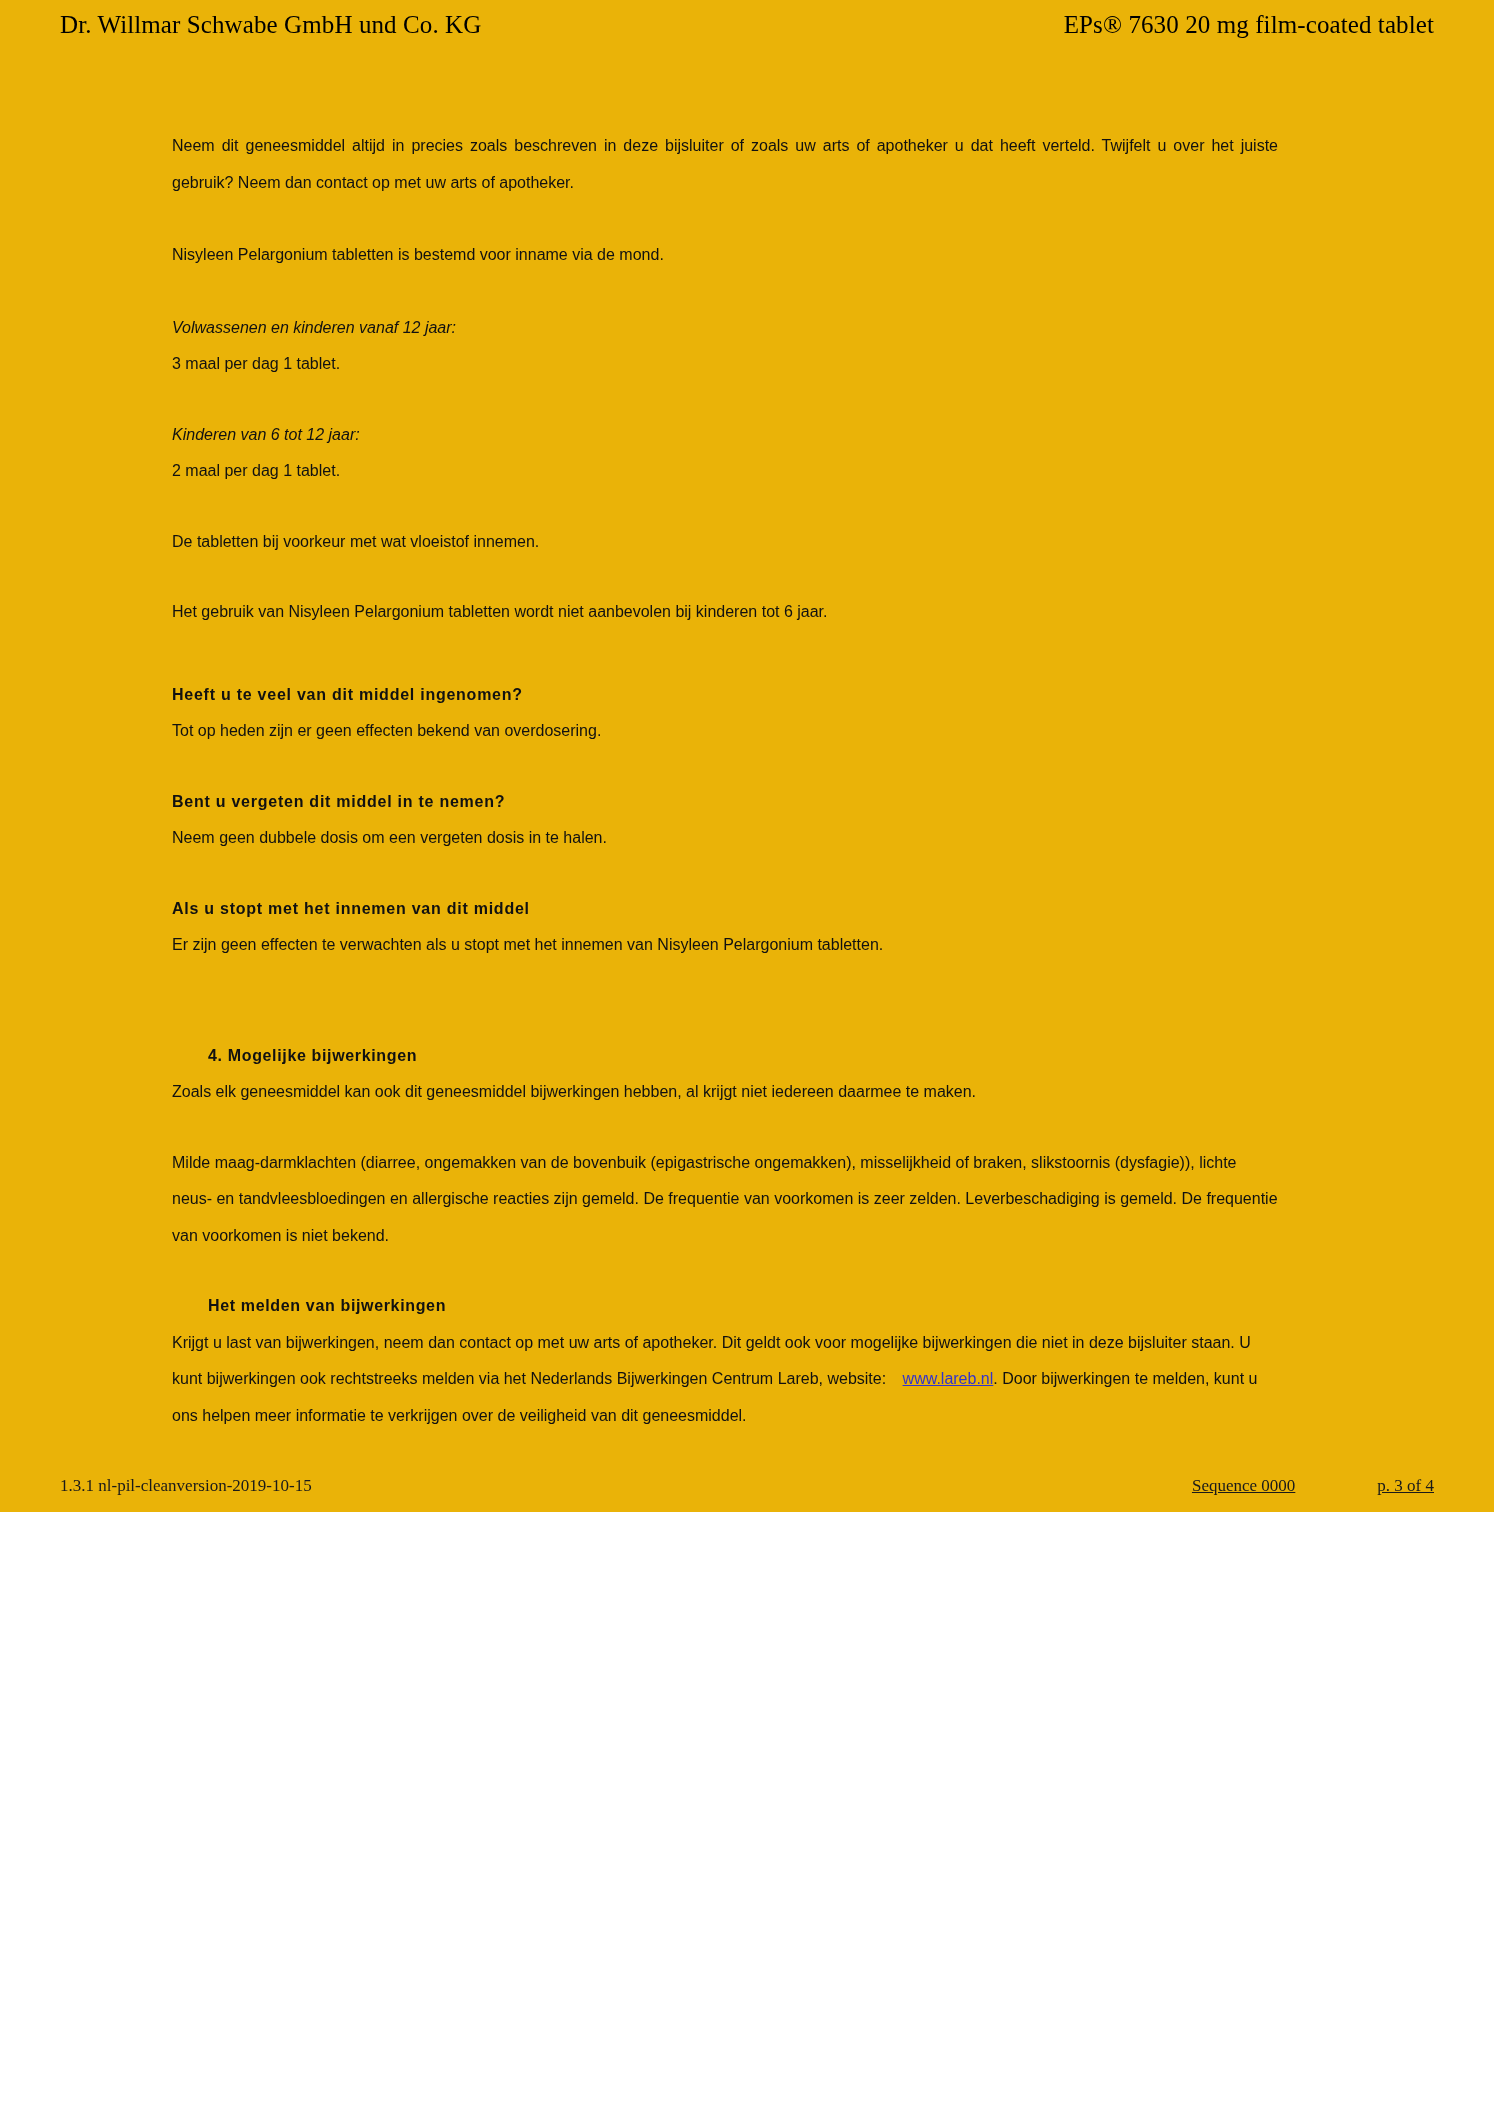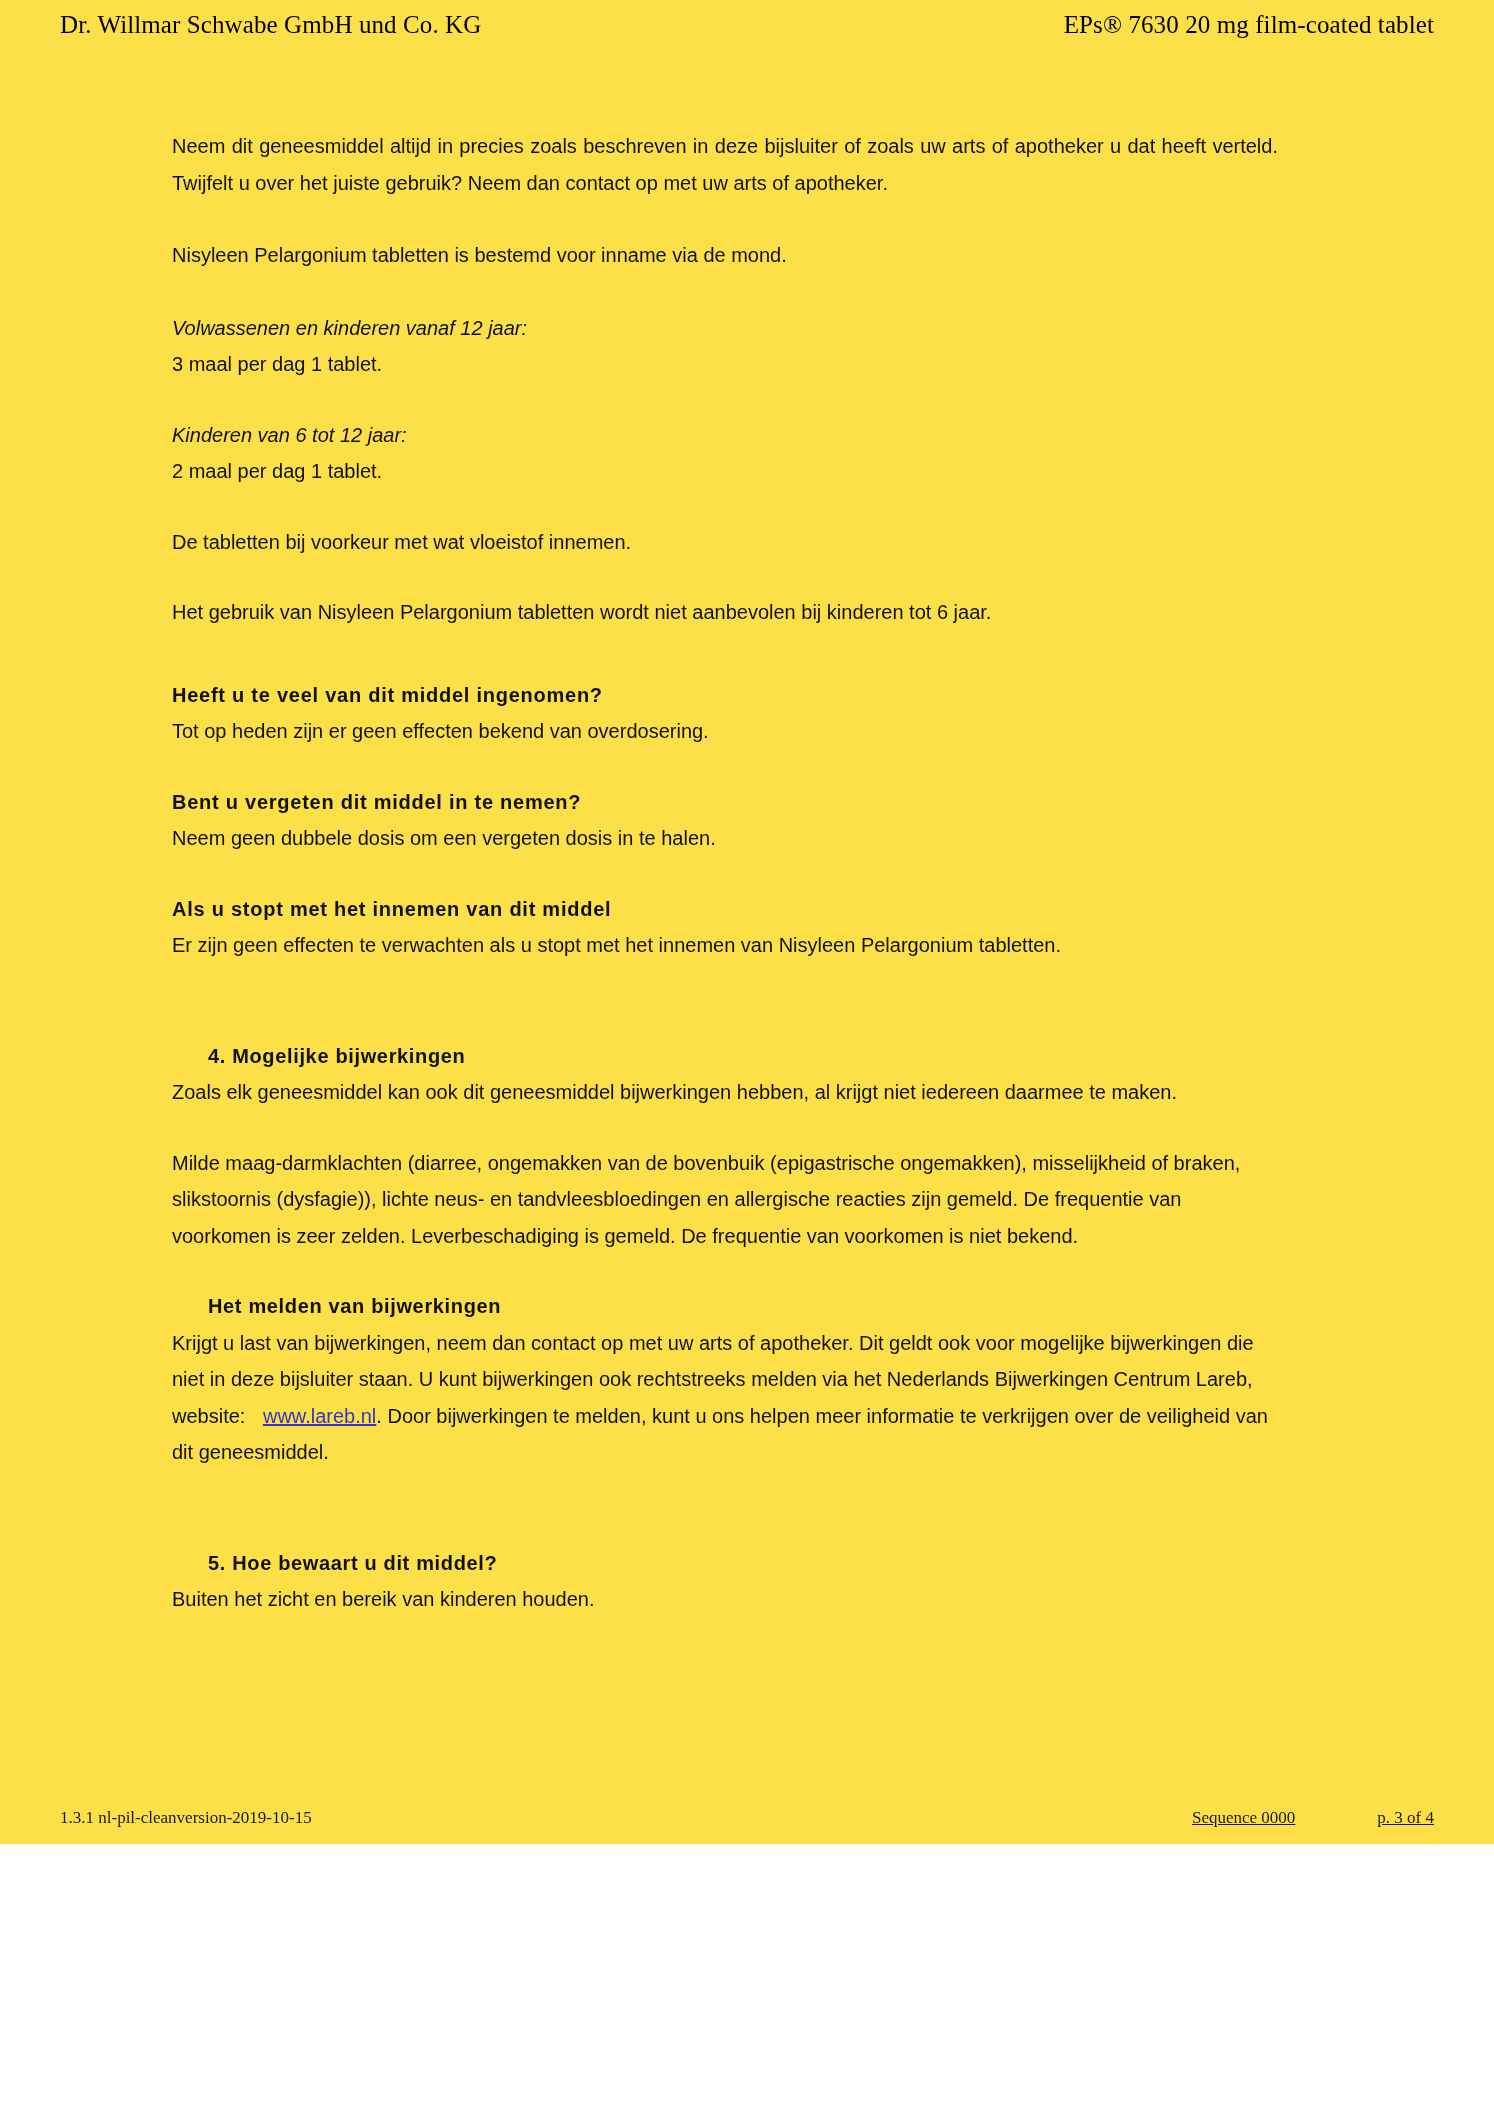--- a/index.html
+++ b/index.html
@@ -3,22 +3,22 @@
 <meta charset="utf-8">
 <style>
   html, body {
     margin: 0;
     padding: 0;
     background: #ffffff;
   }
   .page {
     position: relative;
     width: 1494px;
-    height: 1844px;
-    background: #fde047;
+    height: 1512px;
+    background: #eab308;
     box-sizing: border-box;
     font-family: "Liberation Sans", sans-serif;
     color: #000000;
     overflow: hidden;
   }
 
   
   .doc-header {
     position: absolute;
     top: 0;
@@ -38,21 +38,21 @@
   }
   .doc-header .hdr-left { text-align: left; }
   .doc-header .hdr-right { text-align: right; }
 
   
   .content {
     position: absolute;
     top: 128px;
     left: 172px;
     width: 1106px;
-    font-size: 20px;
+    font-size: 16px;
     line-height: 36.5px;
     color: #111111;
   }
 
   .p {
     margin: 0 0 0 0;
     text-align: left;
   }
   .p.justify {
     text-align: justify;

